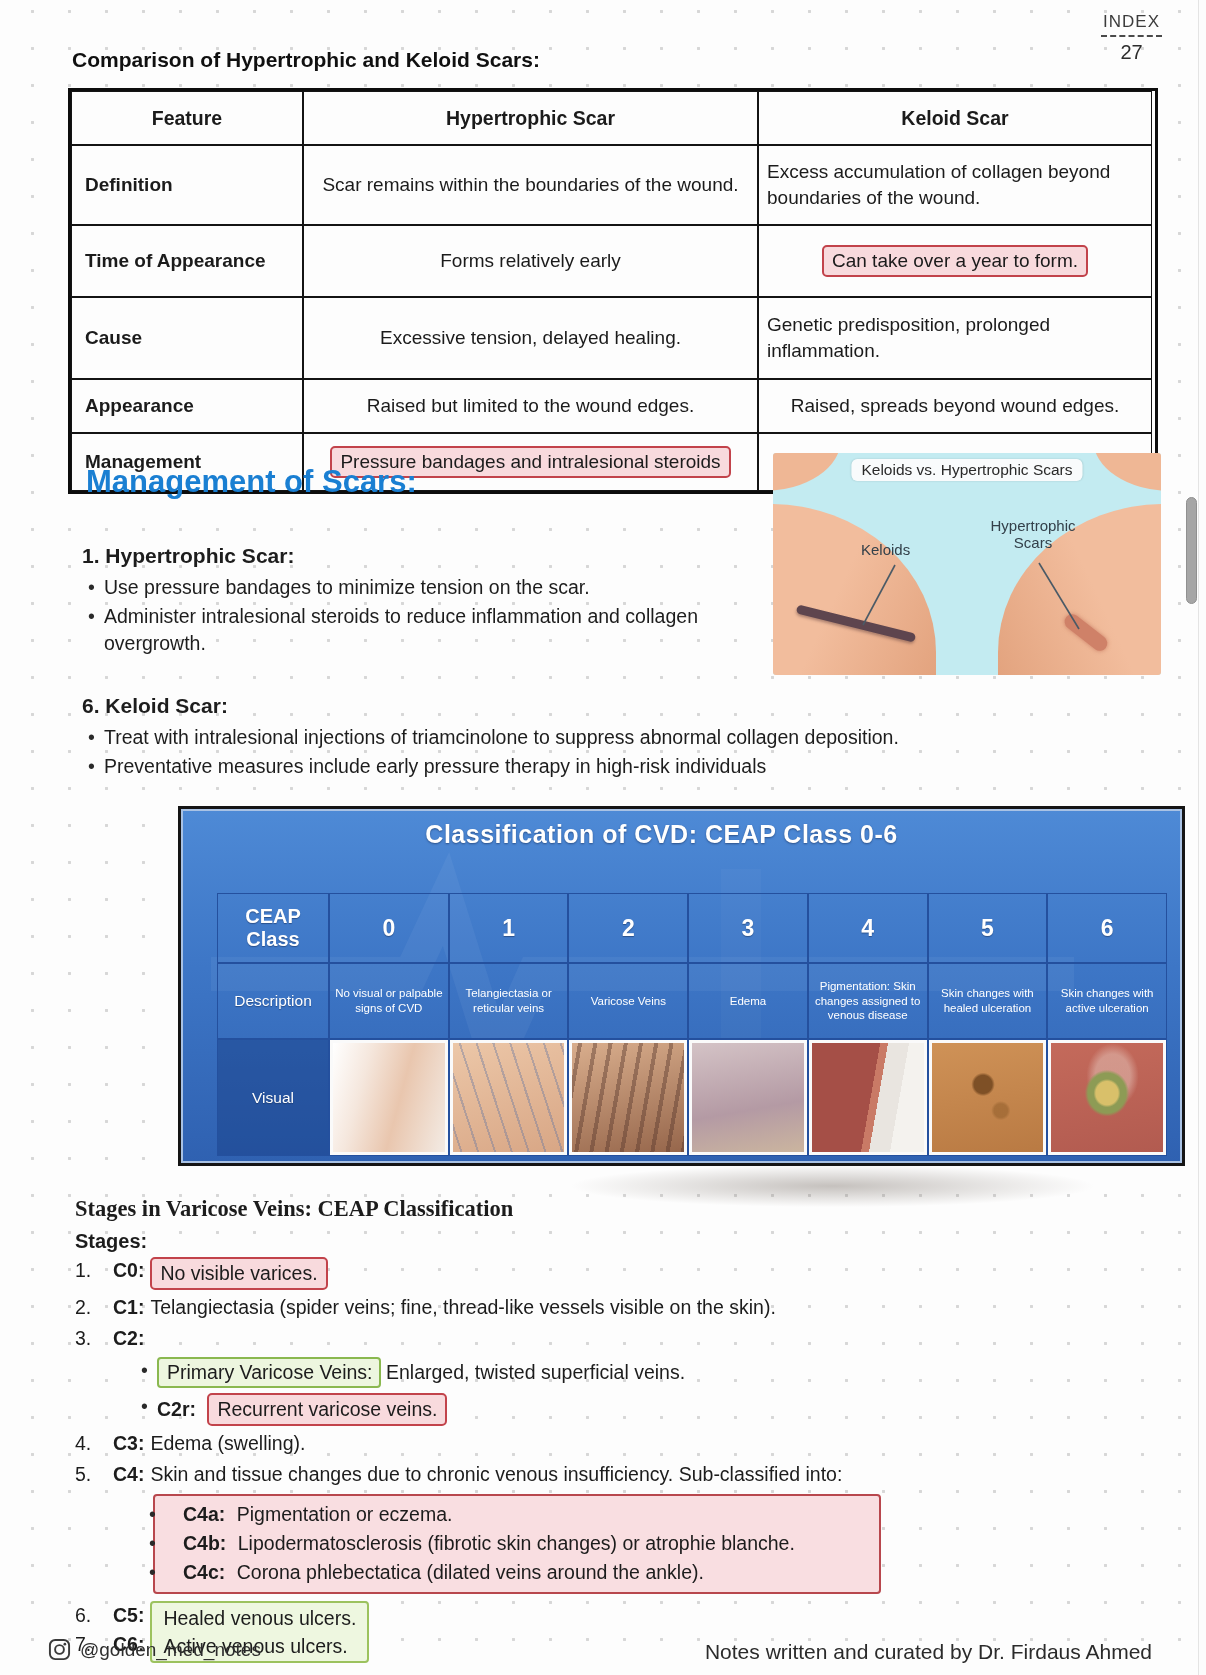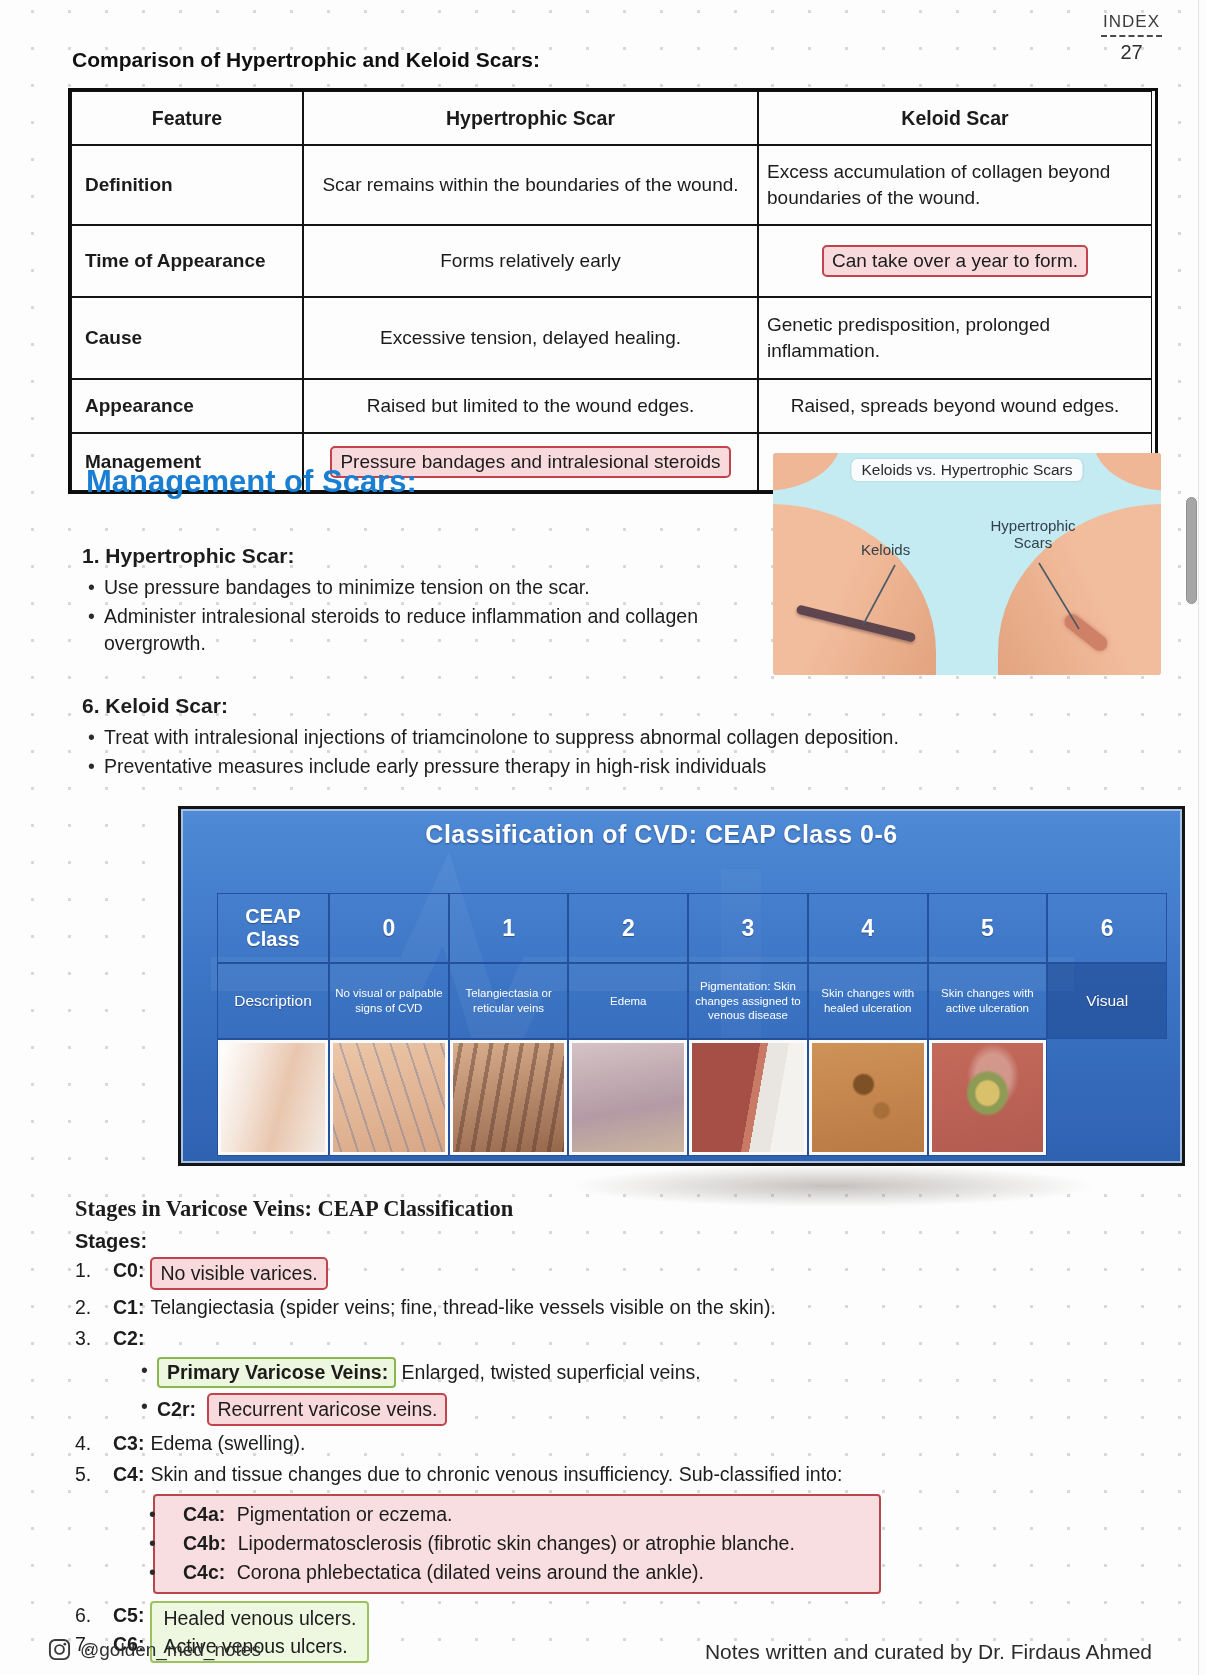--- a/index.html
+++ b/index.html
@@ -210,20 +210,21 @@
     <div class="ceap-cell ceap-num">1</div>
     <div class="ceap-cell ceap-num">2</div>
     <div class="ceap-cell ceap-num">3</div>
     <div class="ceap-cell ceap-num">4</div>
     <div class="ceap-cell ceap-num">5</div>
     <div class="ceap-cell ceap-num">6</div>
 
     <div class="ceap-cell ceap-lbl">Description</div>
     <div class="ceap-cell ceap-desc">No visual or palpable signs of CVD</div>
     <div class="ceap-cell ceap-desc">Telangiectasia or reticular veins</div>
+    <div class="ceap-cell ceap-desc">Varicose Veins</div>
     <div class="ceap-cell ceap-desc">Edema</div>
     <div class="ceap-cell ceap-desc">Pigmentation: Skin changes assigned to venous disease</div>
     <div class="ceap-cell ceap-desc">Skin changes with healed ulceration</div>
     <div class="ceap-cell ceap-desc">Skin changes with active ulceration</div>
 
     <div class="ceap-cell ceap-lbl ceap-visual-lbl">Visual</div>
     <div class="ceap-cell ceap-photo-cell">
         <div class="photo ph0"></div>
       </div>
     <div class="ceap-cell ceap-photo-cell">
@@ -262,21 +263,21 @@
     <span class="num">2.</span>
     <span><span class="lbl">C1:</span><span>Telangiectasia (spider veins; fine, thread-like vessels visible on the skin).</span></span>
   </div>
 
   <div class="stage-row">
     <span class="num">3.</span>
     <span class="lbl">C2:</span>
   </div>
 
   <div class="stage-sub">
-    <span class="hl-green" style="font-weight:bold;padding-left:8px;">Primary Varicose Veins:</span>
+    <span class="hl-green" style="font-weight:normal;padding-left:8px;">Primary Varicose Veins:</span>
     <span>Enlarged, twisted superficial veins.</span>
   </div>
   <div class="stage-sub">
     <span class="lbl">C2r:</span>
     <span class="hl-pink">Recurrent varicose veins.</span>
   </div>
 
   <div class="stage-row">
     <span class="num">4.</span>
     <span><span class="lbl">C3:</span><span>Edema (swelling).</span></span>

